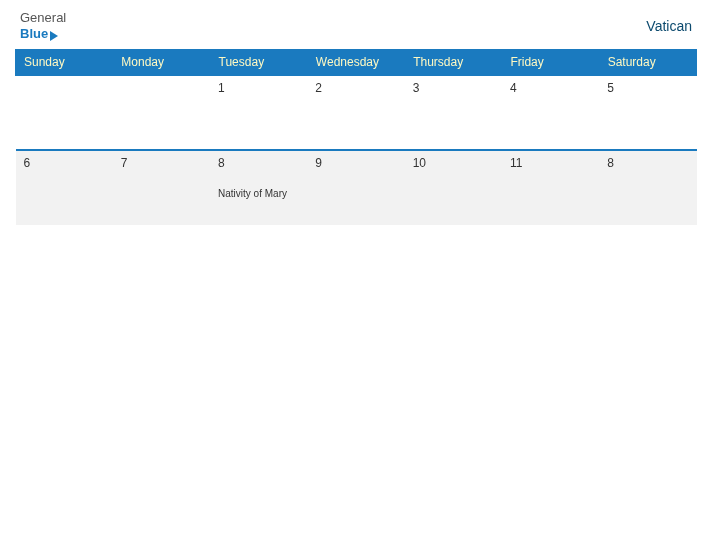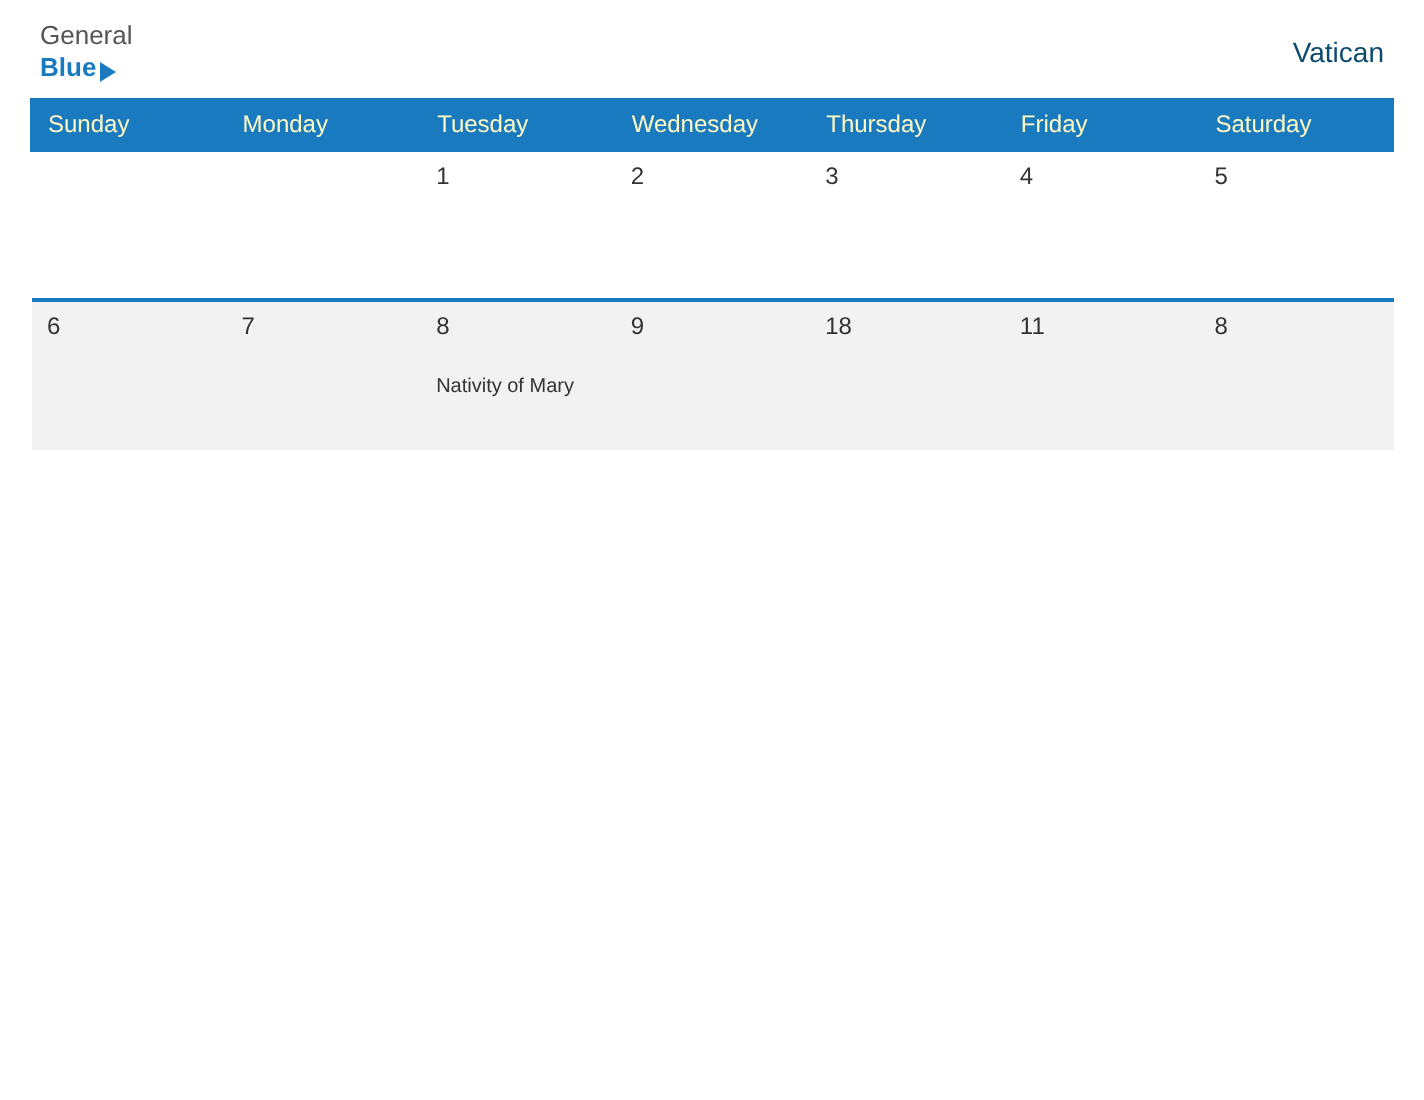--- a/index.html
+++ b/index.html
@@ -163,21 +163,21 @@
             <span class="day-number">7</span>
           </td>
           <td>
             <span class="day-number">8</span>
             <span class="holiday-label">Nativity of Mary</span>
           </td>
           <td>
             <span class="day-number">9</span>
           </td>
           <td>
-            <span class="day-number">18</span>
+            <span class="day-number">10</span>
           </td>
           <td>
             <span class="day-number">11</span>
           </td>
           <td>
             <span class="day-number">8</span>
           </td>
         </tr>
       </tbody>
   </table>

